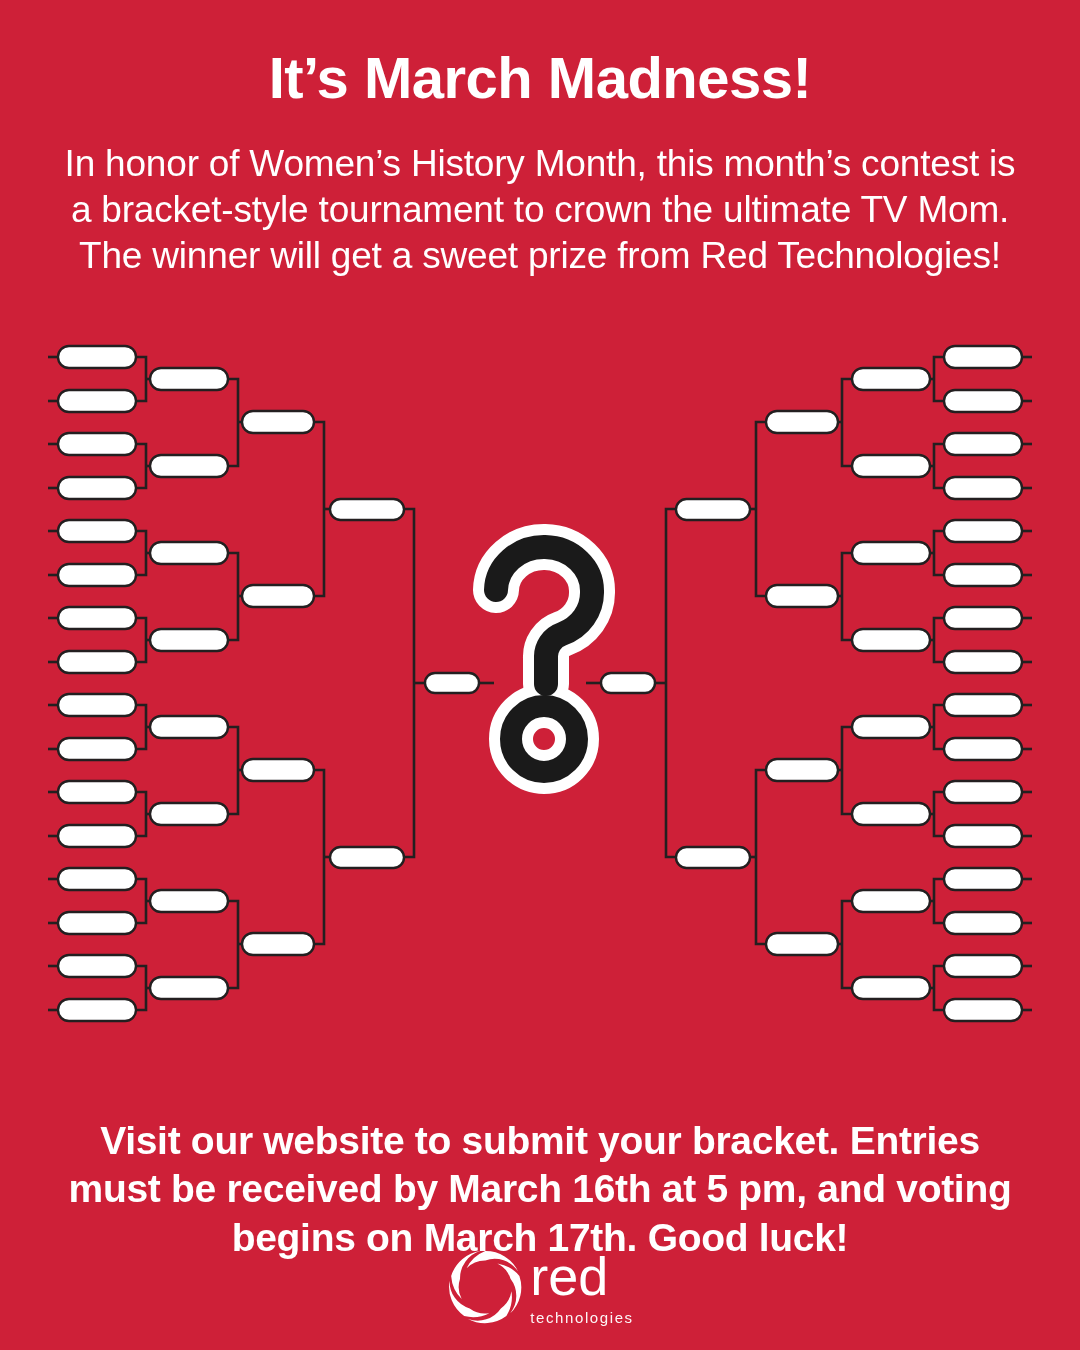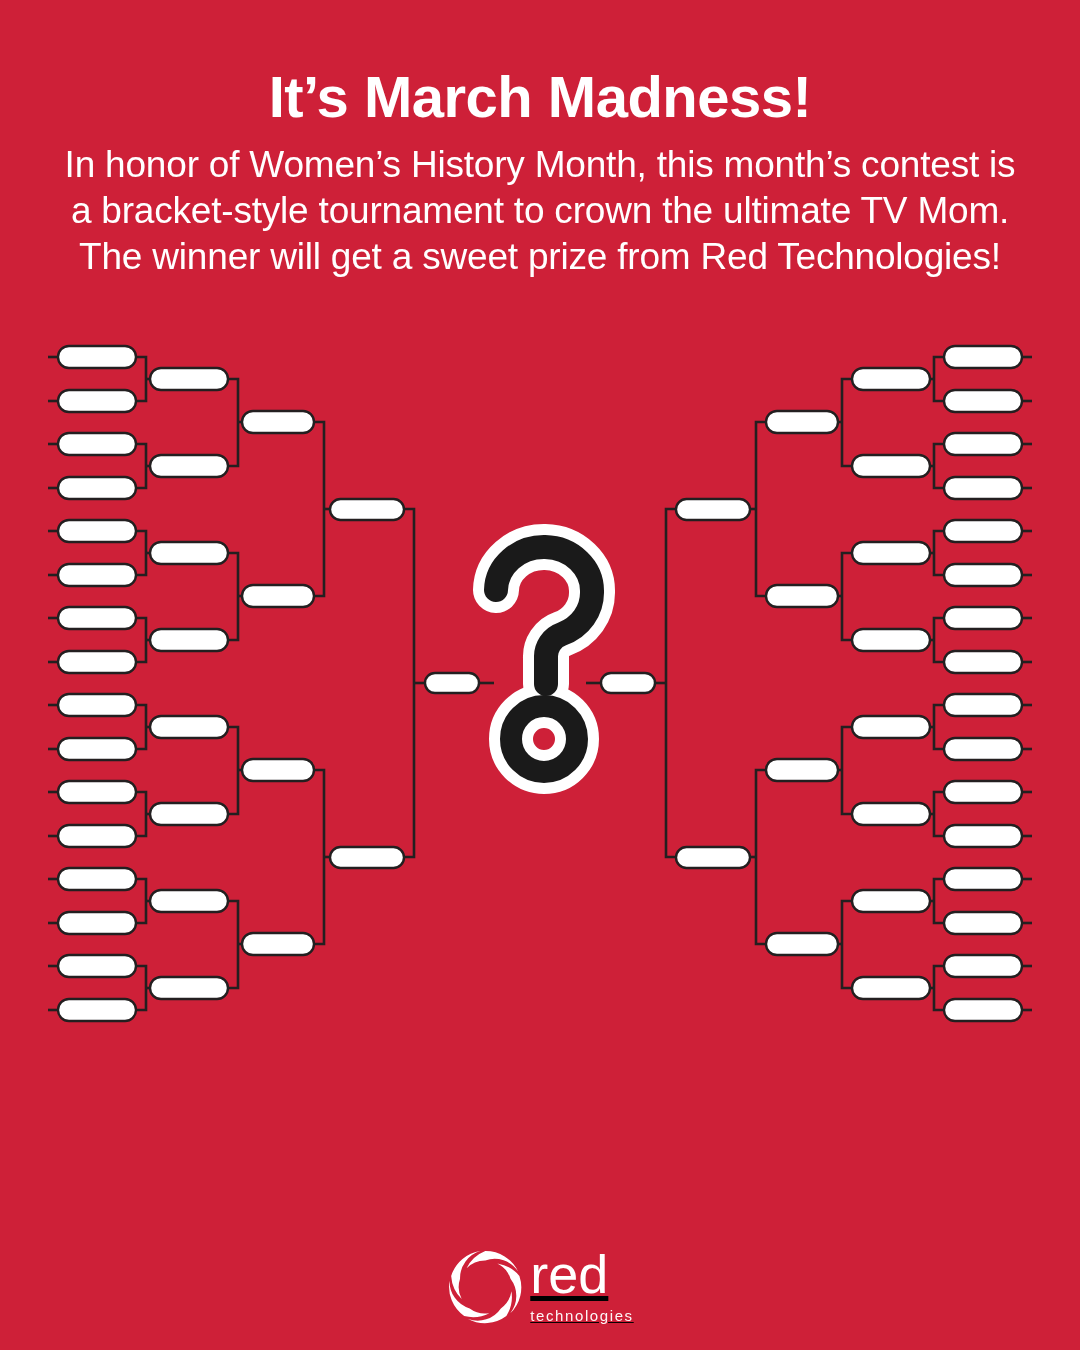--- a/index.html
+++ b/index.html
@@ -17,34 +17,34 @@
     background: #CE2038;
     overflow: hidden;
   }
 
   
   .header {
     position: absolute;
     top: 0;
     left: 0;
     width: 1080px;
-    padding-top: 67px;
+    padding-top: 48px;
     text-align: center;
   }
   .title {
     margin: 0;
     color: #ffffff;
     font-size: 58px;
     font-weight: bold;
     letter-spacing: -0.5px;
     line-height: 1.05;
     font-family: "Liberation Sans", sans-serif;
   }
   .subtitle {
-    margin: 14px auto 0 auto;
+    margin: 32px auto 0 auto;
     width: 980px;
     color: #ffffff;
     font-size: 37px;
     font-weight: 500;
     line-height: 1.25;
     letter-spacing: -0.2px;
   }
 
   
   .bracket-wrap {
@@ -75,23 +75,22 @@
     letter-spacing: -0.3px;
   }
 
   
   .logo {
     position: absolute;
     left: 50%;
     transform: translateX(-50%);
     top: 1248px;
     display: flex;
-    align-items: center;
+    align-items: flex-end;
     gap: 6px;
-    text-decoration: underline;
   }
   .logo-mark { display:block; }
   .logo-type { display:block; }
   .logo-word {
     color: #ffffff;
     font-size: 54px;
     line-height: 0.9;
     font-weight: 400;
     letter-spacing: 0px;
     font-family: "Liberation Sans", sans-serif;
@@ -446,20 +445,21 @@
         <path d="M -44 -92
                  A 48 44 0 0 1 52 -90
                  A 46 44 0 0 1 22 -48
                  A 24 24 0 0 0 6 -24
                  L 6 2" fill="none" stroke="#1A1A1A" stroke-width="24" stroke-linecap="round" stroke-linejoin="round"></path>
         <circle cx="4" cy="57" r="33" fill="none" stroke="#1A1A1A" stroke-width="22"></circle>
       </g>
     </svg>
   </div>
 
+  <p class="footer-text">Visit our website to submit your bracket. Entries must be received by March 16th at 5 pm, and voting begins on March 17th. Good luck!</p>
 
   <div class="logo">
     <svg class="logo-mark" width="78" height="78" viewBox="0 0 100 100">
       <g fill="#FFFFFF">
         <path d="M50 4 A46 46 0 0 1 92 30 A36 36 0 0 0 50 16 A33 33 0 0 0 26 26 A46 46 0 0 1 50 4 Z" transform="rotate(0 50 50)"></path>
         <path d="M50 4 A46 46 0 0 1 92 30 A36 36 0 0 0 50 16 A33 33 0 0 0 26 26 A46 46 0 0 1 50 4 Z" transform="rotate(72 50 50)"></path>
         <path d="M50 4 A46 46 0 0 1 92 30 A36 36 0 0 0 50 16 A33 33 0 0 0 26 26 A46 46 0 0 1 50 4 Z" transform="rotate(144 50 50)"></path>
         <path d="M50 4 A46 46 0 0 1 92 30 A36 36 0 0 0 50 16 A33 33 0 0 0 26 26 A46 46 0 0 1 50 4 Z" transform="rotate(216 50 50)"></path>
         <path d="M50 4 A46 46 0 0 1 92 30 A36 36 0 0 0 50 16 A33 33 0 0 0 26 26 A46 46 0 0 1 50 4 Z" transform="rotate(288 50 50)"></path>
       </g>

